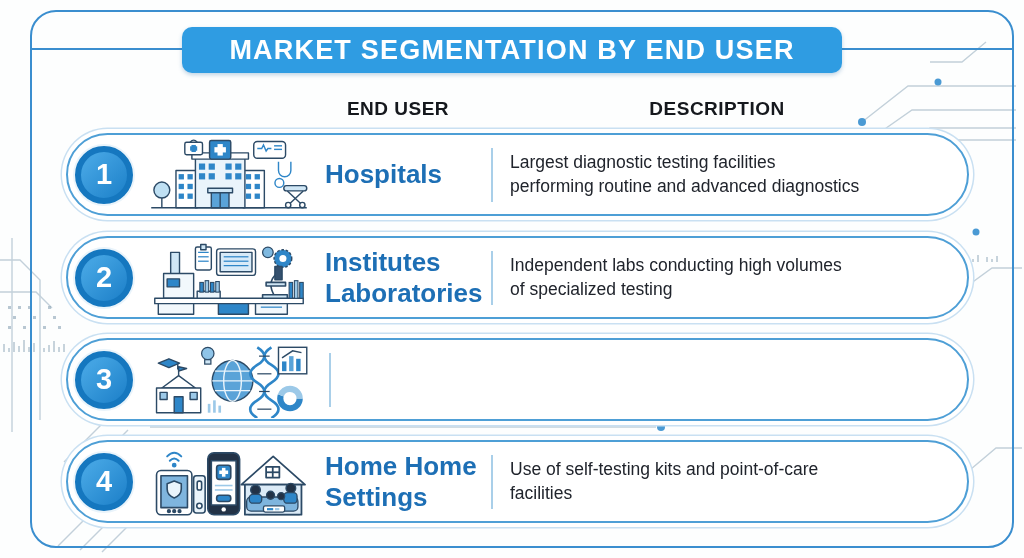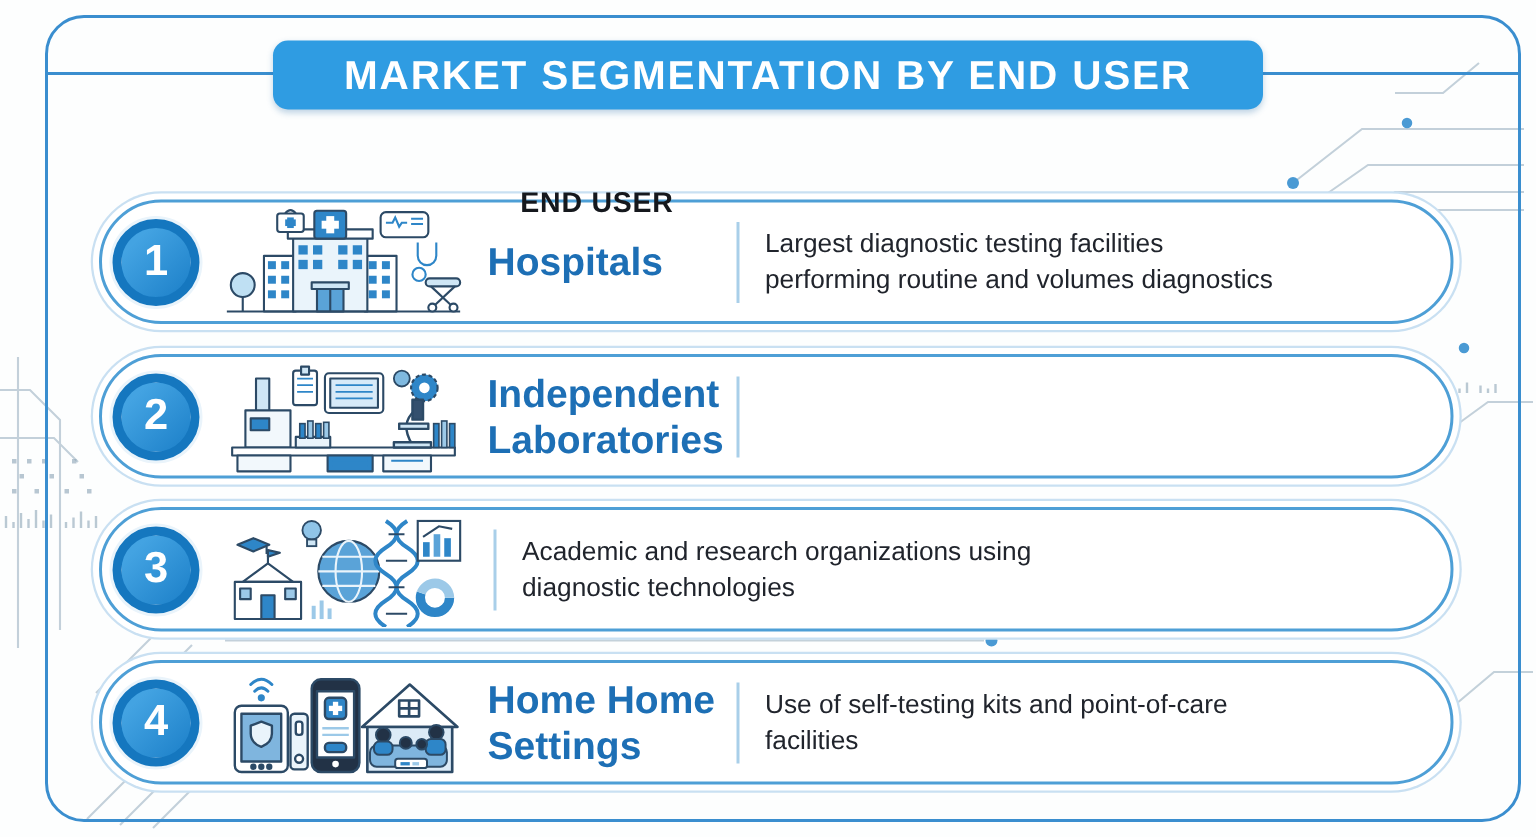--- a/index.html
+++ b/index.html
@@ -10,21 +10,21 @@
          border:2px solid #3a8ecf;border-radius:26px;z-index:1;background:transparent;}
   .frame::before{content:'';position:absolute;left:-2px;right:-2px;top:36px;
          border-top:2px solid #3a8ecf;}
   .banner{position:absolute;top:27px;left:50%;transform:translateX(-50%);
          width:660px;height:46px;background:#2f9ce2;border-radius:10px;
          display:flex;align-items:center;justify-content:center;z-index:4;
          color:#ffffff;font-weight:bold;font-size:27px;letter-spacing:1.2px;
          box-shadow:0 2px 4px rgba(30,100,160,.28);}
   .col-head{position:absolute;z-index:3;font-weight:bold;font-size:19px;
          color:#15181d;letter-spacing:.5px;text-align:center;}
-  #col-enduser{top:98px;left:338px;width:120px;margin-top:27px;}
+  #col-enduser{top:98px;left:338px;width:120px;}
   #col-desc{top:98px;left:628px;width:178px;}
   .row{position:absolute;left:66px;width:899px;height:79px;background:#ffffff;
        border:2px solid #4e9fd6;border-radius:42px;display:flex;align-items:center;
        box-shadow:0 0 0 4px #ffffff,0 0 0 5.5px #c9e0f2;z-index:2;}
   .row1{top:133px}.row2{top:236px}.row3{top:338px}.row4{top:440px}
   .badge{width:46px;height:46px;margin-left:7px;flex:0 0 auto;border-radius:50%;
        background:linear-gradient(135deg,#43a3e2 20%,#2386cd 85%);
        border:6px solid #1577bf;color:#ffffff;font-size:29px;font-weight:bold;
        display:flex;align-items:center;justify-content:center;
        box-shadow:0 0 0 2px #eaf4fb;}
@@ -84,20 +84,21 @@
       <circle cx="661" cy="427" r="4"></circle>
       <circle cx="958" cy="480" r="3.5"></circle>
     </g>
   </svg>
 
   <div class="frame"></div>
 
   <div class="banner">MARKET SEGMENTATION BY END USER</div>
 
   <div class="col-head" id="col-enduser">END USER</div>
+  <div class="col-head" id="col-desc">DESCRIPTION</div>
 
   <div class="row row1">
     <div class="badge">1</div>
     <div class="icon-wrap">
       <svg width="180" height="76" viewBox="0 0 180 86">
         <g stroke="#2c4a66" stroke-width="1.6" stroke-linejoin="round">
           <circle cx="14" cy="60" r="9" fill="#bfe0f3"></circle>
           <line x1="14" y1="69" x2="14" y2="80"></line>
           <rect x="30" y="38" width="24" height="42" fill="#ffffff"></rect>
           <rect x="106" y="38" width="24" height="42" fill="#ffffff"></rect>
@@ -150,21 +151,21 @@
           <line x1="156" y1="61" x2="172" y2="76"></line>
           <line x1="174" y1="61" x2="158" y2="76"></line>
           <circle cx="157" cy="77" r="3" fill="#ffffff"></circle>
           <circle cx="173" cy="77" r="3" fill="#ffffff"></circle>
         </g>
       </svg>
     </div>
     <div class="name">Hospitals</div>
     <div class="divider"></div>
     <div class="desc">Largest diagnostic testing facilities
-performing routine and volumes diagnostics</div>
+performing routine and advanced diagnostics</div>
   </div>
 
   <div class="row row2">
     <div class="badge">2</div>
     <div class="icon-wrap">
       <svg width="180" height="76" viewBox="0 0 180 86">
         <g stroke="#2c4a66" stroke-width="1.6" stroke-linejoin="round">
           <rect x="24" y="14" width="10" height="28" fill="#cfe6f5"></rect>
           <rect x="16" y="38" width="34" height="28" fill="#f2f8fc"></rect>
           <rect x="20" y="44" width="14" height="9" fill="#2e86c8"></rect>
@@ -204,23 +205,25 @@
           <rect x="57" y="48" width="4" height="11" fill="#2e86c8"></rect>
             <rect x="63" y="46" width="4" height="13" fill="#9cc9e8"></rect>
             <rect x="69" y="48" width="4" height="11" fill="#2e86c8"></rect>
             <rect x="75" y="47" width="4" height="12" fill="#9cc9e8"></rect>
           <rect x="158" y="48" width="4" height="18" fill="#2e86c8"></rect>
             <rect x="164" y="46" width="4" height="20" fill="#9cc9e8"></rect>
             <rect x="170" y="48" width="4" height="18" fill="#2e86c8"></rect>
         </g>
       </svg>
     </div>
-    <div class="name">Independent
+    <div class="name">Institutes
 Laboratories</div>
     <div class="divider"></div>
+    <div class="desc">Independent labs conducting high volumes
+of specialized testing</div>
   </div>
 
   <div class="row row3">
     <div class="badge">3</div>
     <div class="icon-wrap">
       <svg width="180" height="76" viewBox="0 0 180 86">
         <g stroke="#2c4a66" stroke-width="1.6" stroke-linejoin="round">
           <polygon points="14,52 33,38 52,52" fill="#ffffff"></polygon>
           <line x1="33" y1="38" x2="33" y2="28"></line>
           <polygon points="33,28 42,30 33,33" fill="#2e86c8"></polygon>
@@ -264,22 +267,20 @@
           <rect x="166" y="19" width="5" height="14" fill="#2e86c8" stroke="none"></rect>
           <polyline points="150,18 162,10 172,12" fill="none"></polyline>
         </g>
         <g fill="none">
           <circle cx="159" cy="64" r="11" stroke="#2e86c8" stroke-width="7" stroke-dasharray="38 60"></circle>
           <circle cx="159" cy="64" r="11" stroke="#9cc9e8" stroke-width="7" stroke-dasharray="0 38 60"></circle>
         </g>
       </svg>
     </div>
     <div class="divider"></div>
-    <div class="desc">Academic and research organizations using
-diagnostic technologies</div>
   </div>
 
   <div class="row row4">
     <div class="badge">4</div>
     <div class="icon-wrap">
       <svg width="180" height="76" viewBox="0 0 180 86">
         <g stroke="#2e86c8" stroke-width="2.2" fill="none" stroke-linecap="round">
           <path d="M20,14 q8,-8 16,0"></path>
           <path d="M23,19 q5,-5 10,0"></path>
           <circle cx="28" cy="24" r="1.6" fill="#2e86c8"></circle>

